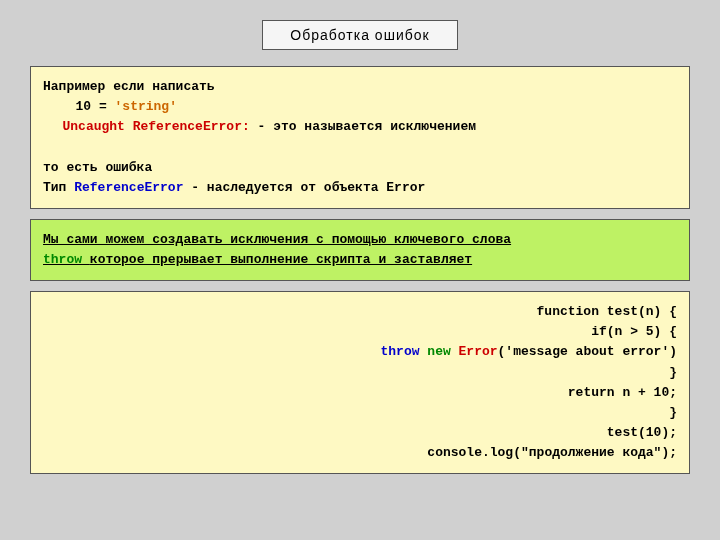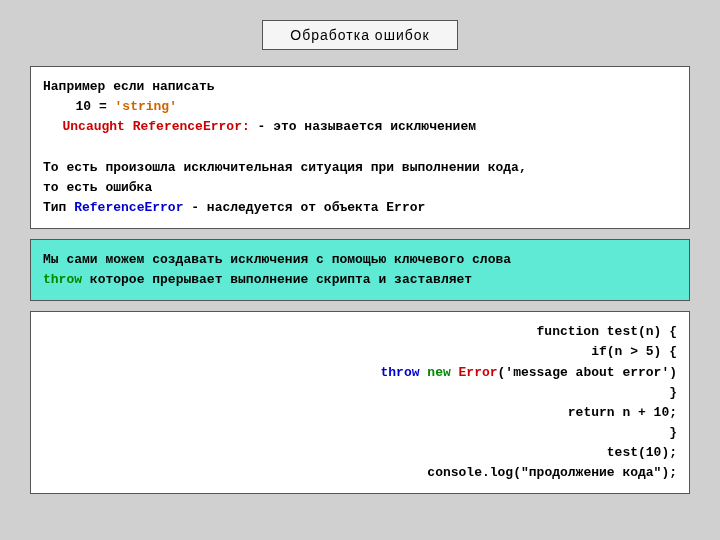--- a/index.html
+++ b/index.html
@@ -25,29 +25,30 @@
       margin-bottom: 16px;
       background: #f5f5f5;
       font-family: Arial, sans-serif;
       font-size: 14px;
       letter-spacing: 1px;
     }
 
     .content-block {
       width: 100%;
       border: 1px solid #555;
-      background: #ffffff;
+      background: #fef9c3;
       padding: 10px 12px;
       margin-bottom: 10px;
       font-size: 13px;
       line-height: 1.55;
     }
 
     .content-block.green-tint {
-      background: #5eead4;
+      background: #bef264;
+      text-decoration: underline;
     }
 
     .text-orange {
       color: #cc6600;
       font-weight: bold;
     }
 
     .text-blue {
       color: #0000cc;
       font-weight: bold;
@@ -90,21 +91,20 @@
     <span class="text-black-bold">10</span>
     <span class="text-black-bold"> = </span>
     <span class="text-orange">'string'</span>
   </div>
   <div>
     <span style="margin-left:1.5em;"></span>
     <span class="text-red">Uncaught ReferenceError:</span>
     <span class="text-black-bold"> - это называется исключением</span>
   </div>
   <div>&nbsp;</div>
-  <div><span class="text-black-bold">То есть произошла исключительная ситуация при выполнении кода,</span></div>
   <div><span class="text-black-bold">то есть ошибка</span></div>
   <div>
     <span class="text-black-bold">Тип </span>
     <span class="text-blue">ReferenceError</span>
     <span class="text-black-bold"> -   наследуется от объекта Error</span>
   </div>
 </div>
 
 <div class="content-block green-tint">
   <div><span class="text-black-bold">Мы сами можем создавать исключения с помощью ключевого слова</span></div>

